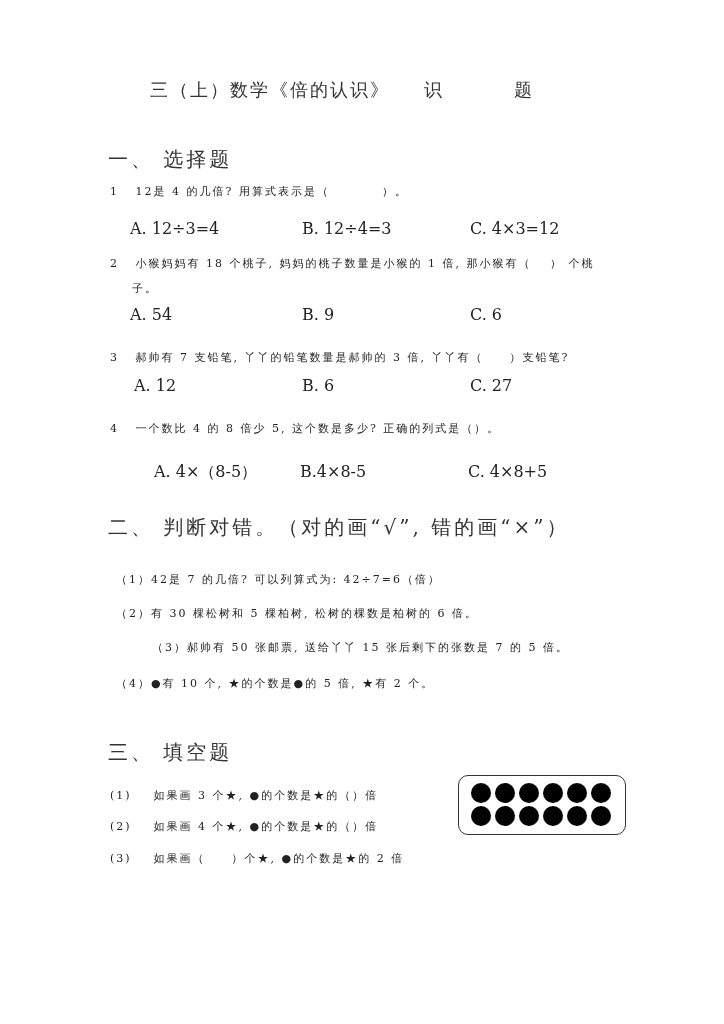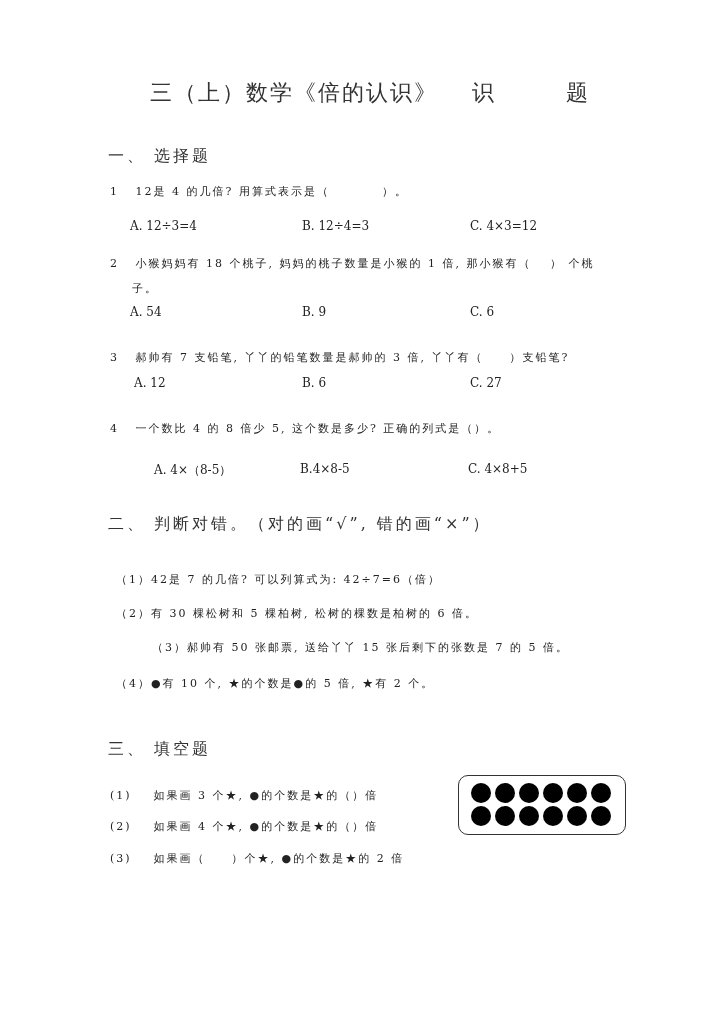--- a/index.html
+++ b/index.html
@@ -1,24 +1,24 @@
 <!DOCTYPE html>
 <html><head>
 <meta charset="utf-8">
 <style>
   html, body { margin: 0; padding: 0; background: #ffffff; }
   body { width: 724px; height: 1024px; position: relative; overflow: hidden;
          font-family: "DejaVu Serif", "Liberation Serif", serif; color: #222; }
   .abs { position: absolute; white-space: nowrap; }
-  .title { left: 150px; top: 78px; font-size: 22px; letter-spacing: 2px; color: #333; }
+  .title { left: 150px; top: 78px; font-size: 18px; letter-spacing: 2px; color: #333; }
   .title .gap1 { display: inline-block; width: 34px; }
   .title .gap2 { display: inline-block; width: 70px; }
-  .sec { font-size: 16px; letter-spacing: 3px; color: #333; }
+  .sec { font-size: 20px; letter-spacing: 3px; color: #333; }
   .q { font-size: 11px; letter-spacing: 2px; }
-  .opt { font-size: 12px; }
+  .opt { font-size: 16px; }
   .board { position: absolute; left: 458px; top: 775px; width: 168px; height: 60px;
            border: 1.5px solid #333; border-radius: 10px; box-sizing: border-box; }
   .dots { position: absolute; left: 12px; top: 7px; display: grid;
           grid-template-columns: repeat(6, 20px); grid-auto-rows: 20px; column-gap: 4px; row-gap: 3px; }
   .dot { width: 20px; height: 20px; border-radius: 50%; background: #000; }
 </style>
 </head>
 <body>
 
 <div class="abs title">

